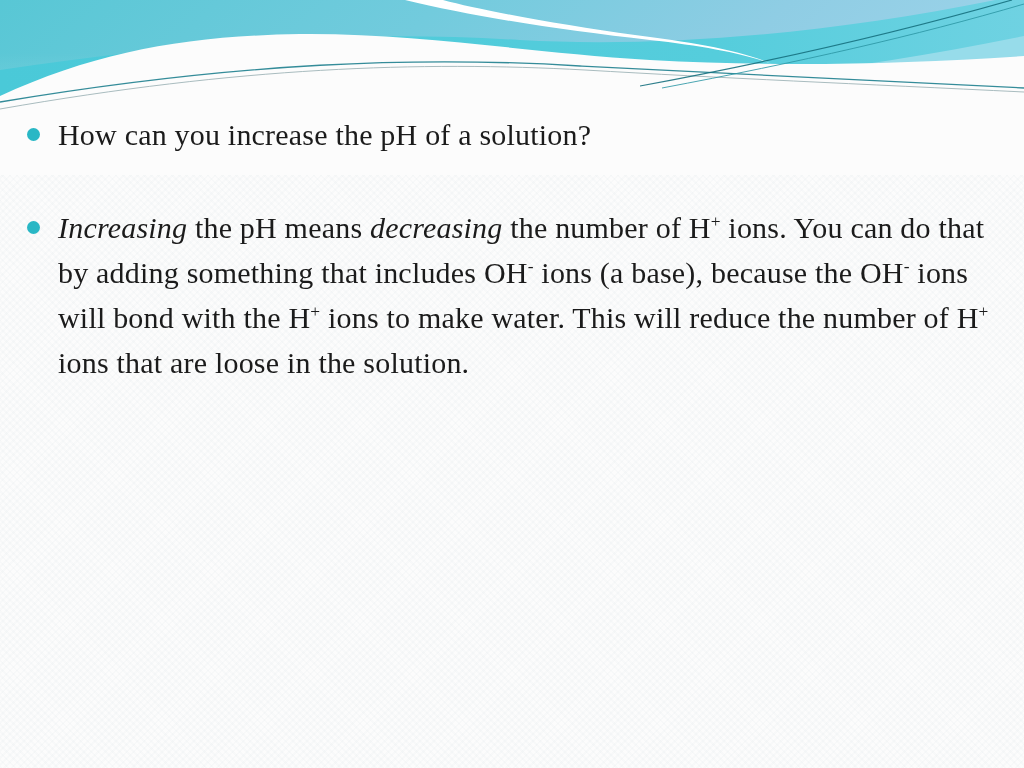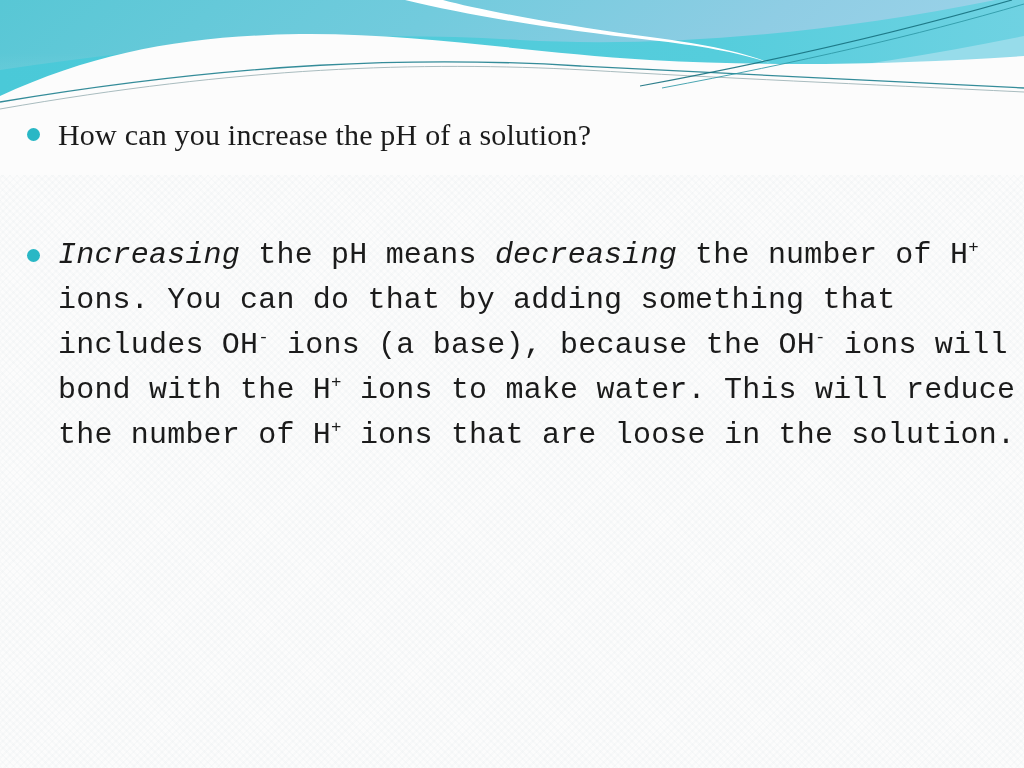--- a/index.html
+++ b/index.html
@@ -23,21 +23,21 @@
   }
   .bullet-item{
     position:relative;
     margin:0 0 0 27px;
     padding-left:31px;
     width:960px;
     font-size:30px;
     line-height:45px;
     color:#1b1b1b;
   }
-  .bullet-item.second{margin-top:76px;font-family:Liberation Mono, monospace;}
+  .bullet-item.second{margin-top:48px;}
   .bullet-marker{
     position:absolute;left:0;top:16px;
     width:13px;height:13px;border-radius:50%;
     background:#29b7c5;
   }
   .bullet-text{display:block;letter-spacing:0.2px;}
   .it{font-style:italic;}
   .sup{font-size:0.58em;vertical-align:super;line-height:0;}
 </style>
 </head>

